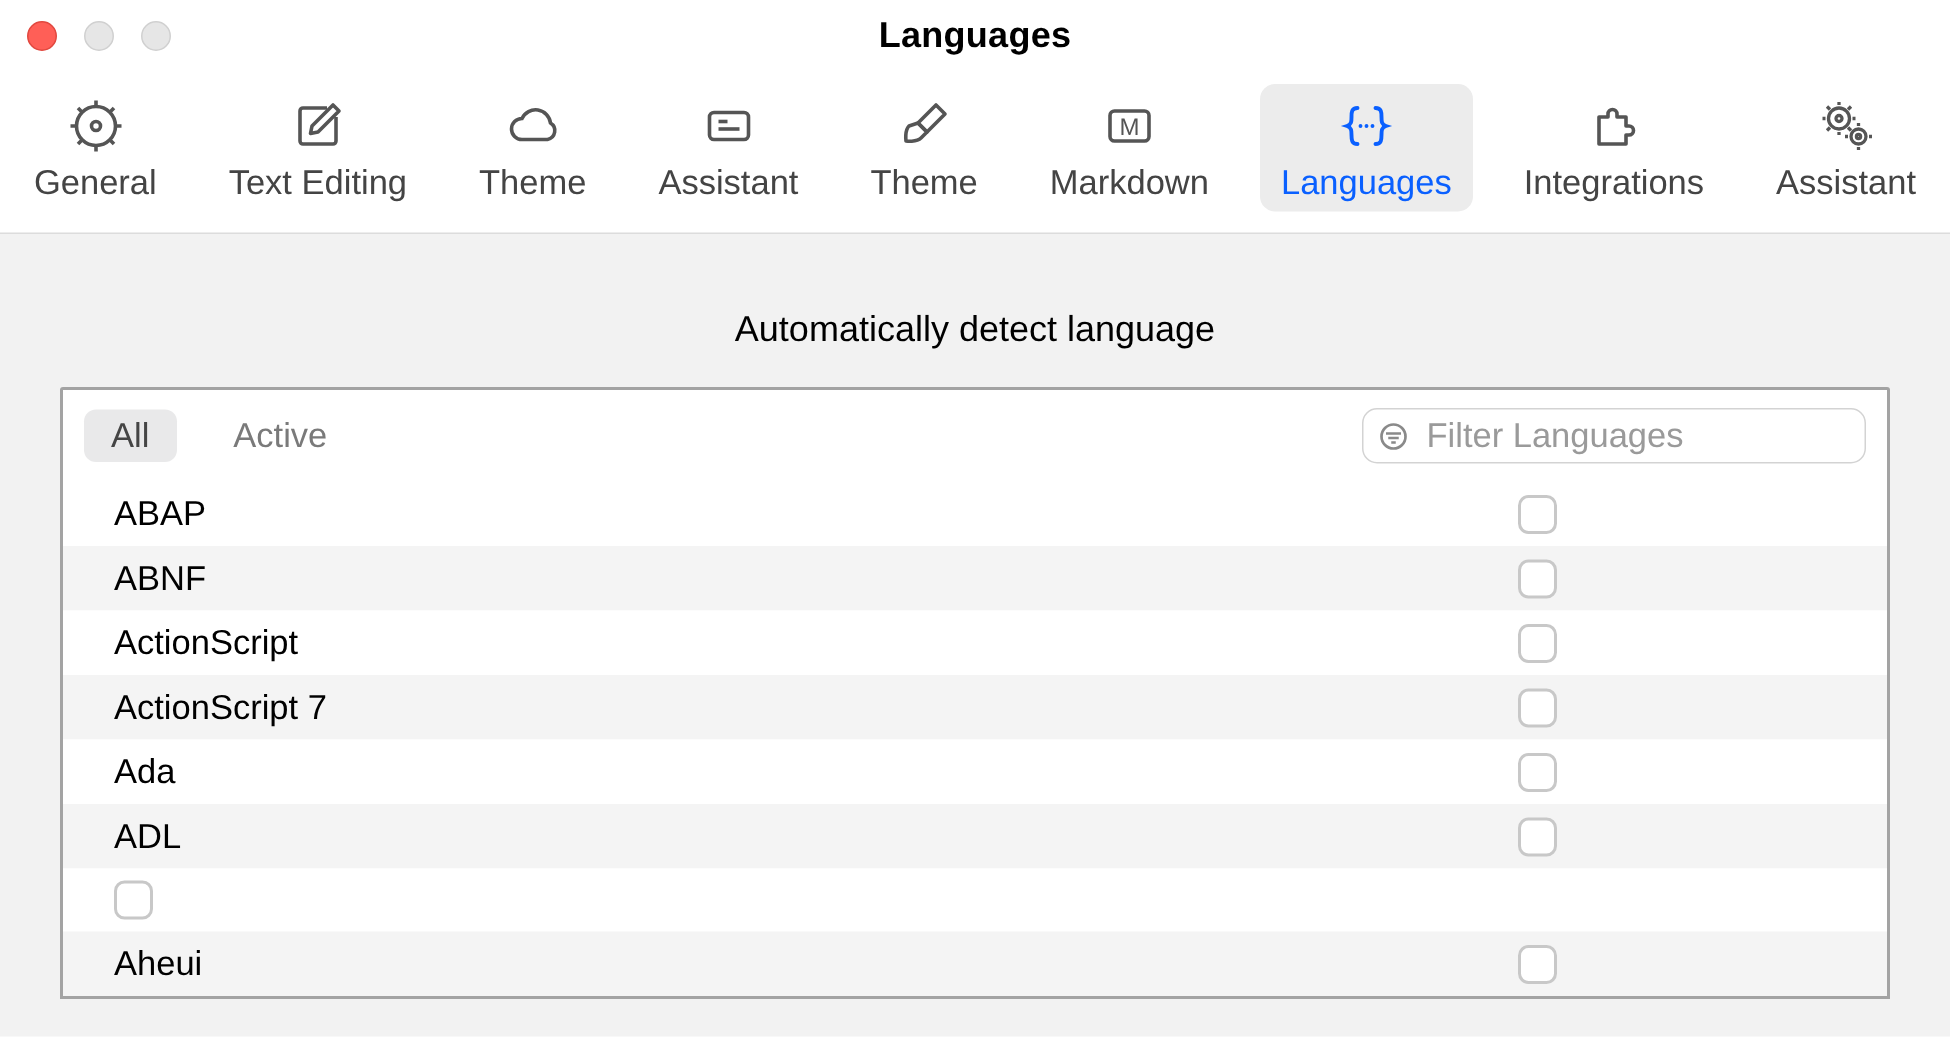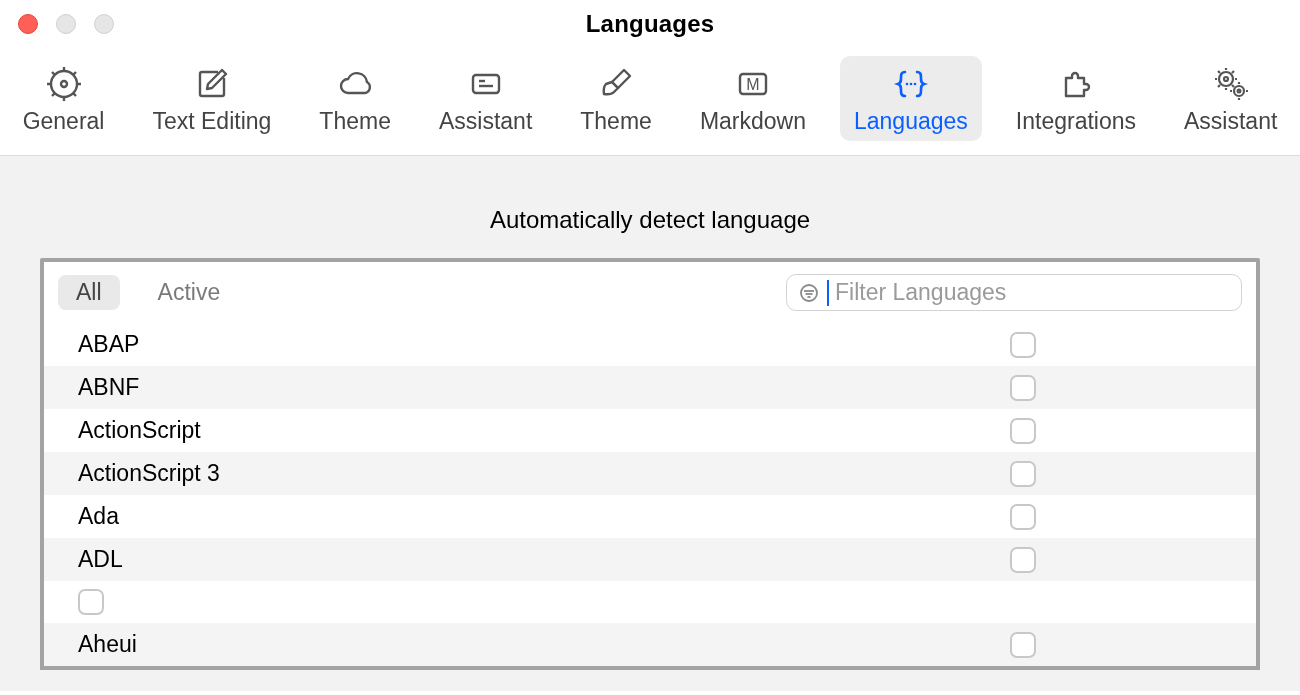--- a/index.html
+++ b/index.html
@@ -89,41 +89,41 @@
       border-radius: 6px; color: #fff; display:flex; flex-direction:column;
       align-items:center; justify-content:center; gap:0px;
       box-shadow: inset 0 -1px 1px rgba(0,0,0,.15), 0 1px 1px rgba(0,0,0,.1);
     }
     .stepper svg { display:block; }
 
     
     .panel {
       margin: 0 40px;
       background: #fff;
-      border: 4px solid #a3a3a3;
+      border: 2px solid #a3a3a3;
       border-top-left-radius: 2px;
       border-top-right-radius: 2px;
     }
     .panel-header {
       display: flex;
       align-items: center;
       padding: 12px 14px;
       gap: 14px;
     }
     .seg { display:flex; gap: 20px; align-items:center; }
     .seg-btn {
       font-size: 23px; color: #7a7a7a;
       padding: 4px 18px; border-radius: 8px;
     }
     .seg-btn.active {
       background: #e9e9ea; color: #454545;
     }
     .spacer { flex: 1; }
     .filter {
-      width: 456px;
+      width: 336px;
       display:flex; align-items:center;
       border: 1px solid #d3d3d3; border-radius: 10px;
       padding: 4px 10px;
       gap: 6px;
     }
     .filter .ficon { width: 24px; height:24px; display:flex; align-items:center; justify-content:center; color:#8a8a8a; }
     .filter .cursor { width: 2px; height: 26px; background:#0a60ff; }
     .filter input {
       flex:1; border:0; outline:0; font-size: 23px;
       color:#000; background:transparent;
@@ -294,21 +294,21 @@
       </div>
       <div class="row">
         <span class="name">ABNF</span>
         <span class="chk"></span>
       </div>
       <div class="row">
         <span class="name">ActionScript</span>
         <span class="chk"></span>
       </div>
       <div class="row">
-        <span class="name">ActionScript 3</span>
+        <span class="name">ActionScript 7</span>
         <span class="chk"></span>
       </div>
       <div class="row">
         <span class="name">Ada</span>
         <span class="chk"></span>
       </div>
       <div class="row">
         <span class="name">ADL</span>
         <span class="chk"></span>
       </div>

